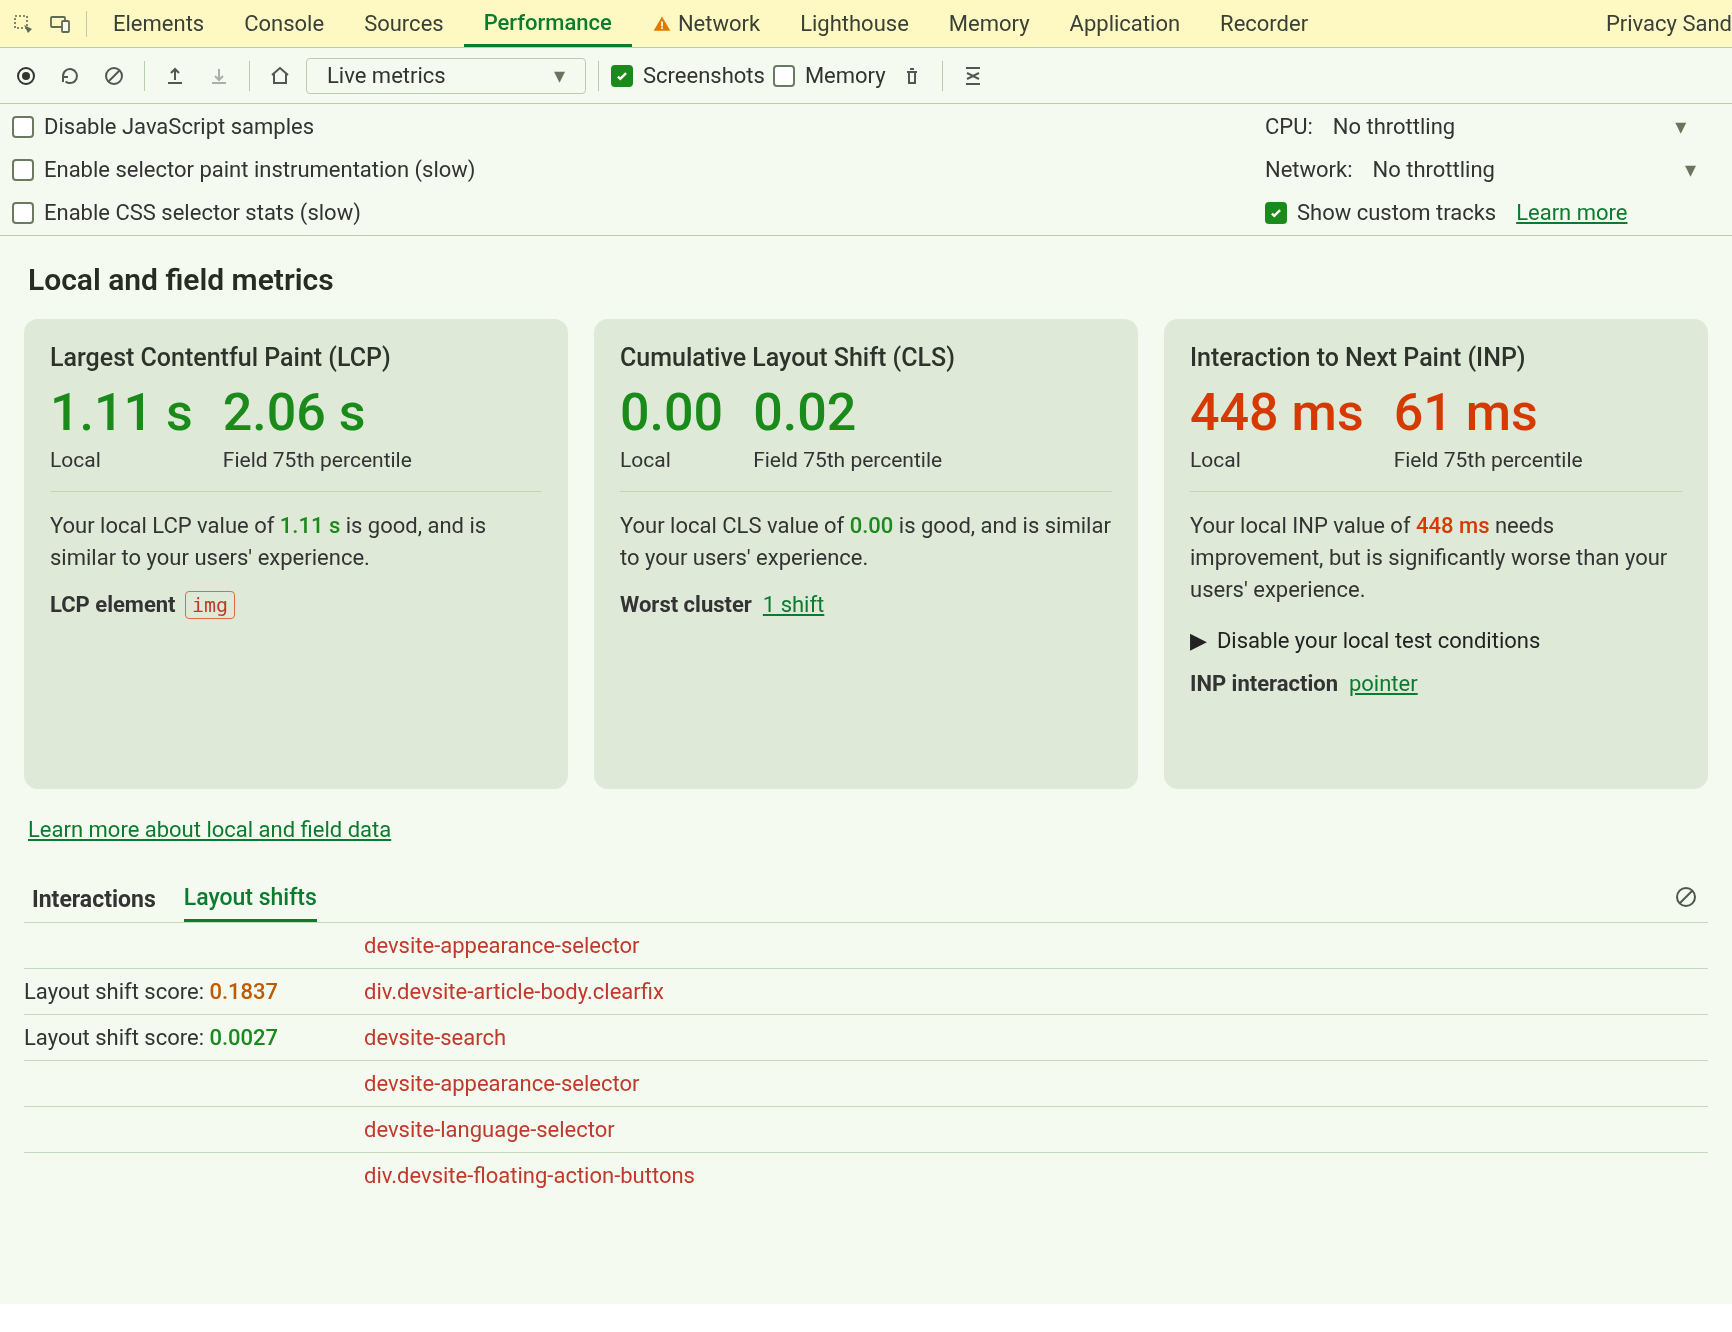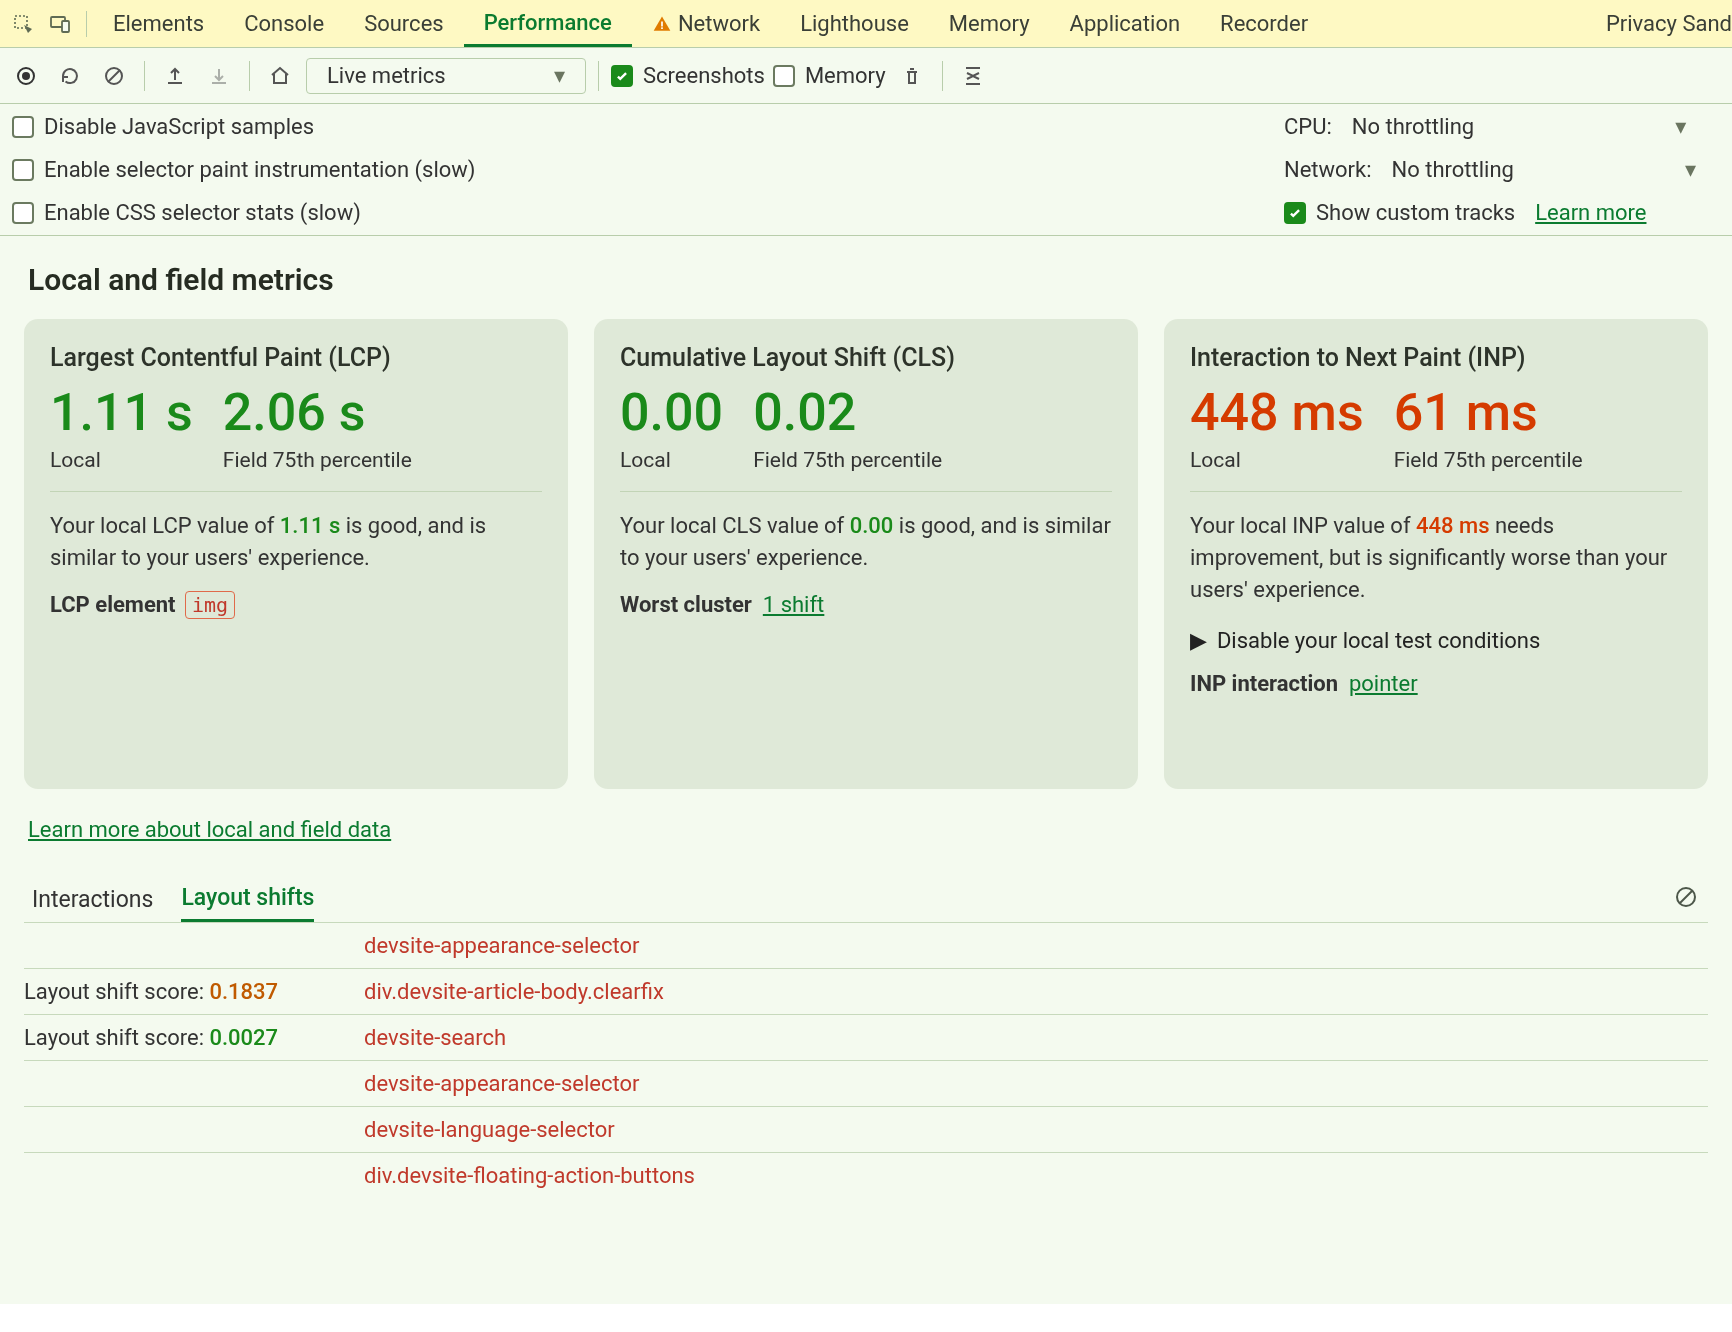--- a/index.html
+++ b/index.html
@@ -38,21 +38,21 @@
   .chk{display:flex;align-items:center;gap:10px;font-size:22px;color:#333;}
   .chk-box{width:22px;height:22px;border:2px solid #6b7a60;border-radius:4px;display:flex;align-items:center;justify-content:center;background:#fff;}
   .chk-box.on{background:#1a8a1a;border-color:#1a8a1a;color:#fff;}
   .chk-box.on svg{width:14px;height:14px;}
   
   .settings{display:flex;justify-content:space-between;background:var(--bg);border-bottom:1px solid var(--border2);padding:10px 16px 10px 12px;font-size:22px;}
   .settings-col{display:flex;flex-direction:column;gap:18px;}
   .settings-col.right{padding-right:20px;}
   .settings-row{display:flex;align-items:center;gap:20px;}
   .settings-row .label{color:#333;}
-  .settings-row .sel{display:flex;align-items:center;gap:21px;color:#333;}
+  .settings-row .sel{display:flex;align-items:center;gap:40px;color:#333;}
   .settings-row .sel .chev{color:#6a7560;}
   .link{color:var(--link);text-decoration:underline;cursor:pointer;}
   
   .main{background:var(--bg);padding:20px 24px 0 24px;height:calc(100% - 48px - 56px - 160px);}
   h1.section-title{font-size:30px;font-weight:600;margin:6px 0 22px 4px;color:#262c22;}
   .cards{display:flex;gap:26px;}
   .card{flex:1;background:var(--panel);border-radius:14px;padding:24px 26px 28px 26px;min-height:470px;position:relative;}
   .card-title{font-size:25px;font-weight:500;color:#2d332a;margin-bottom:14px;}
   .metrics-row{display:flex;gap:30px;margin-bottom:10px;}
   .metric .val{font-size:52px;font-weight:500;line-height:1.05;}
@@ -65,21 +65,21 @@
   .desc .vorange{color:var(--brand);font-weight:500;}
   .meta-line{margin-top:18px;font-size:22px;}
   .meta-line .pill{border:1px solid #e06a4a;color:#c0392b;border-radius:4px;padding:1px 6px;font-family:ui-monospace,Menlo,monospace;font-size:20px;margin-left:4px;}
   .meta-line .link{color:var(--link);}
   .expand-row{display:flex;align-items:center;gap:10px;font-size:22px;color:#222;margin-top:22px;}
   .expand-row .tri{color:#222;}
   .learn-line{margin:28px 4px 0;}
   
   .lower{margin-top:34px;}
   .ltabs{display:flex;align-items:center;border-bottom:1px solid var(--border);gap:28px;padding-left:8px;position:relative;}
-  .ltab{font-size:23px;padding:8px 0;color:#333;cursor:pointer;}
+  .ltab{font-size:23px;padding:8px 0;color:#333;cursor:pointer;font-weight:bold;}
   .ltab.active{color:var(--tab-active);border-bottom:3px solid var(--tab-active);font-weight:500;}
   .ltab-spacer{flex:1;}
   .clear-icon{padding:6px 10px;color:#4d574a;}
   .list{}
   .list-row{border-bottom:1px solid var(--border);padding:10px 0 10px 0;display:flex;align-items:center;font-size:22px;}
   .list-row .score-label{min-width:300px;padding-left:0;}
   .list-row .score-val{font-weight:500;}
   .list-row .elem{margin-left:40px;color:#c0392b;}
   .list-row.indent .elem{margin-left:340px;}
   .clip{overflow:hidden;}

